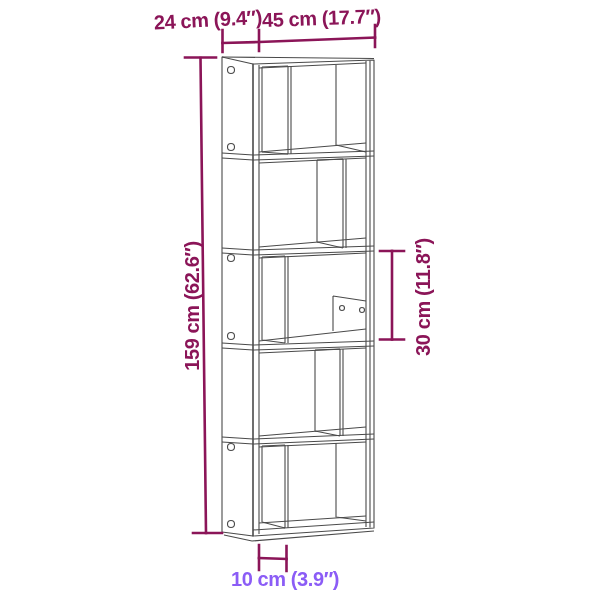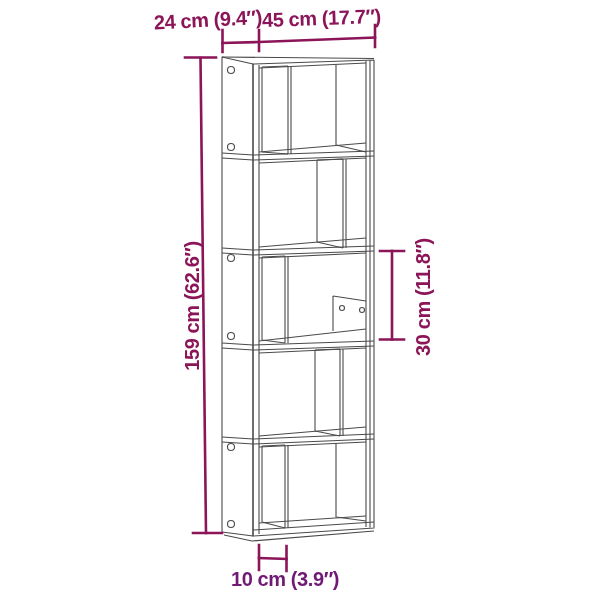--- a/index.html
+++ b/index.html
@@ -115,15 +115,15 @@
   </svg>
 
   <div class="dim-label" style="left:144px;top:9px;width:118px;text-align:right;transform:rotate(-3deg);color:#8B1558;">24 cm (9.4″)</div>
 
   <div class="dim-label" style="left:262px;top:7px;width:120px;text-align:left;transform:rotate(-2deg);color:#8B1558;">45 cm (17.7″)</div>
 
   <div class="dim-label rot" style="left:117px;top:295px;width:150px;text-align:center;color:#8B1558;">159 cm (62.6″)</div>
 
   <div class="dim-label rot" style="left:348px;top:286px;width:150px;text-align:center;color:#8B1558;">30 cm (11.8″)</div>
 
-  <div class="dim-label" style="left:210px;top:568px;width:150px;text-align:center;color:#701a75;">10 cm (3.9″)</div>
+  <div class="dim-label" style="left:210px;top:568px;width:150px;text-align:center;color:#8b5cf6;">10 cm (3.9″)</div>
 
 </div>
 
 </body></html>

